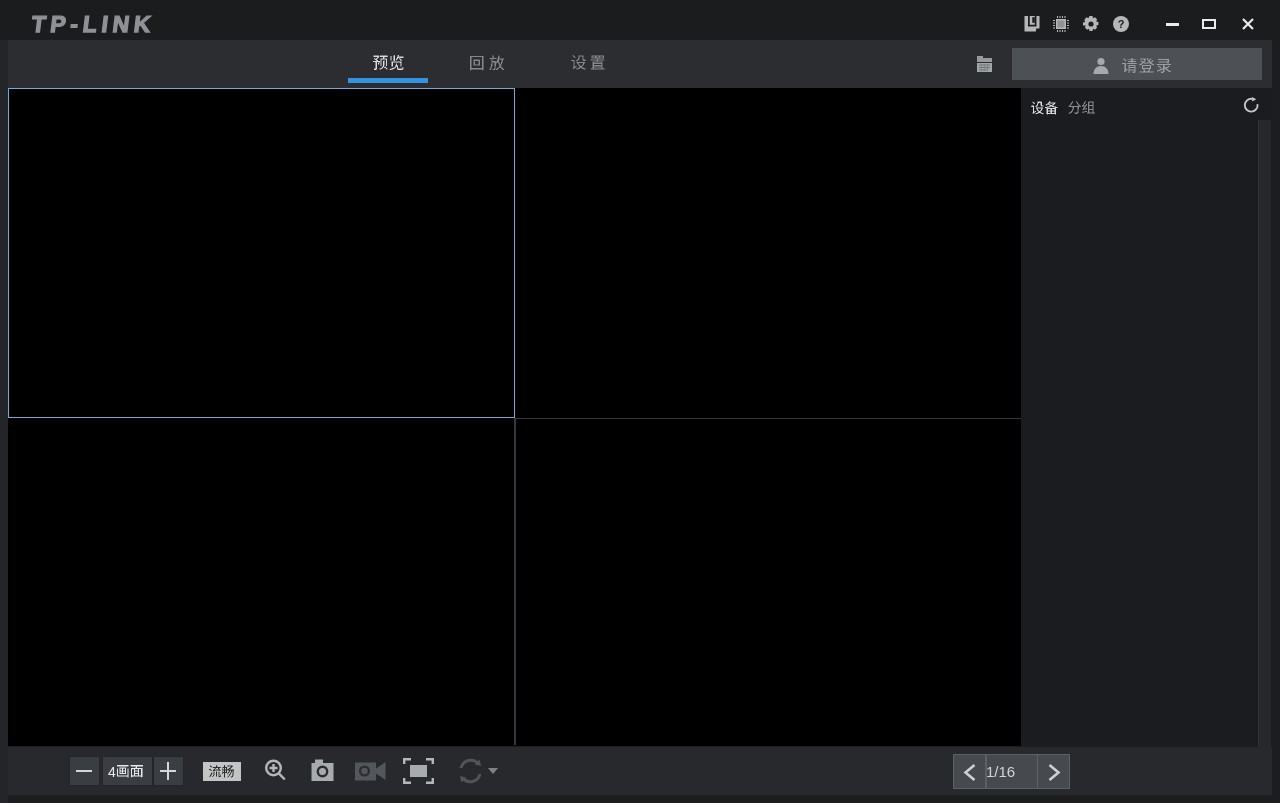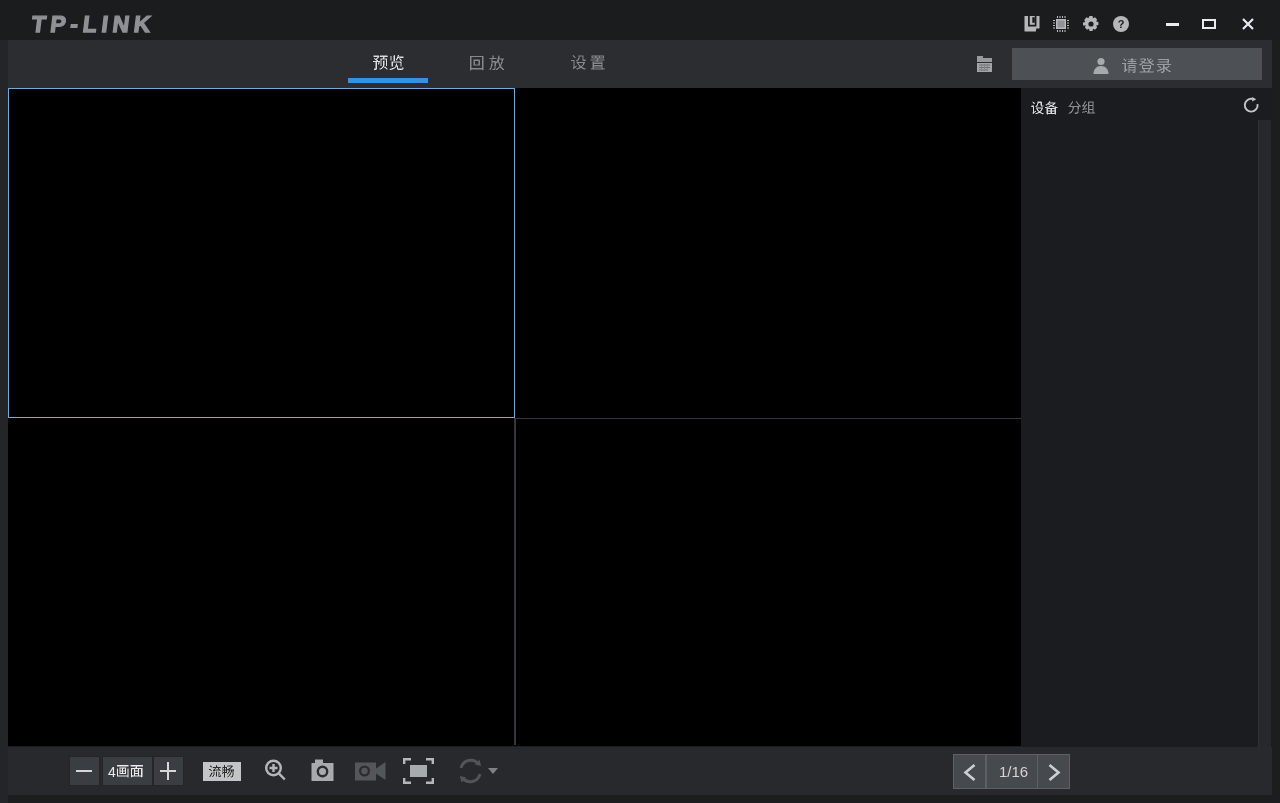--- a/index.html
+++ b/index.html
@@ -130,13 +130,13 @@
 
 <div class="abs" style="left:953px;top:754px;width:33px;height:35px;background:#46494d;border:1px solid #5d6064;box-sizing:border-box"></div>
 <div class="abs" style="left:986px;top:754px;width:52px;height:35px;background:#46494d;border:1px solid #5d6064;box-sizing:border-box"></div>
 <div class="abs" style="left:1037px;top:754px;width:33px;height:35px;background:#46494d;border:1px solid #5d6064;box-sizing:border-box"></div>
 <svg class="abs" style="left:960.5px;top:762.5px" width="16" height="19" viewBox="0 0 16 19">
  <path d="M13.5 2L4.5 9.5l9 7.5" fill="none" stroke="#cdd0d2" stroke-width="2.6"></path>
 </svg>
 <svg class="abs" style="left:1046.5px;top:762.5px" width="16" height="19" viewBox="0 0 16 19">
  <path d="M2.5 2l9 7.5-9 7.5" fill="none" stroke="#cdd0d2" stroke-width="2.6"></path>
 </svg>
-<div class="abs" style="left:986px;top:762.5px;width:55px;text-align:center;color:#d3d5d7;font-size:15px">1/16</div>
+<div class="abs" style="left:986px;top:762.5px;width:55px;color:#d3d5d7;font-size:15px">1/16</div>
 
 </body></html>

